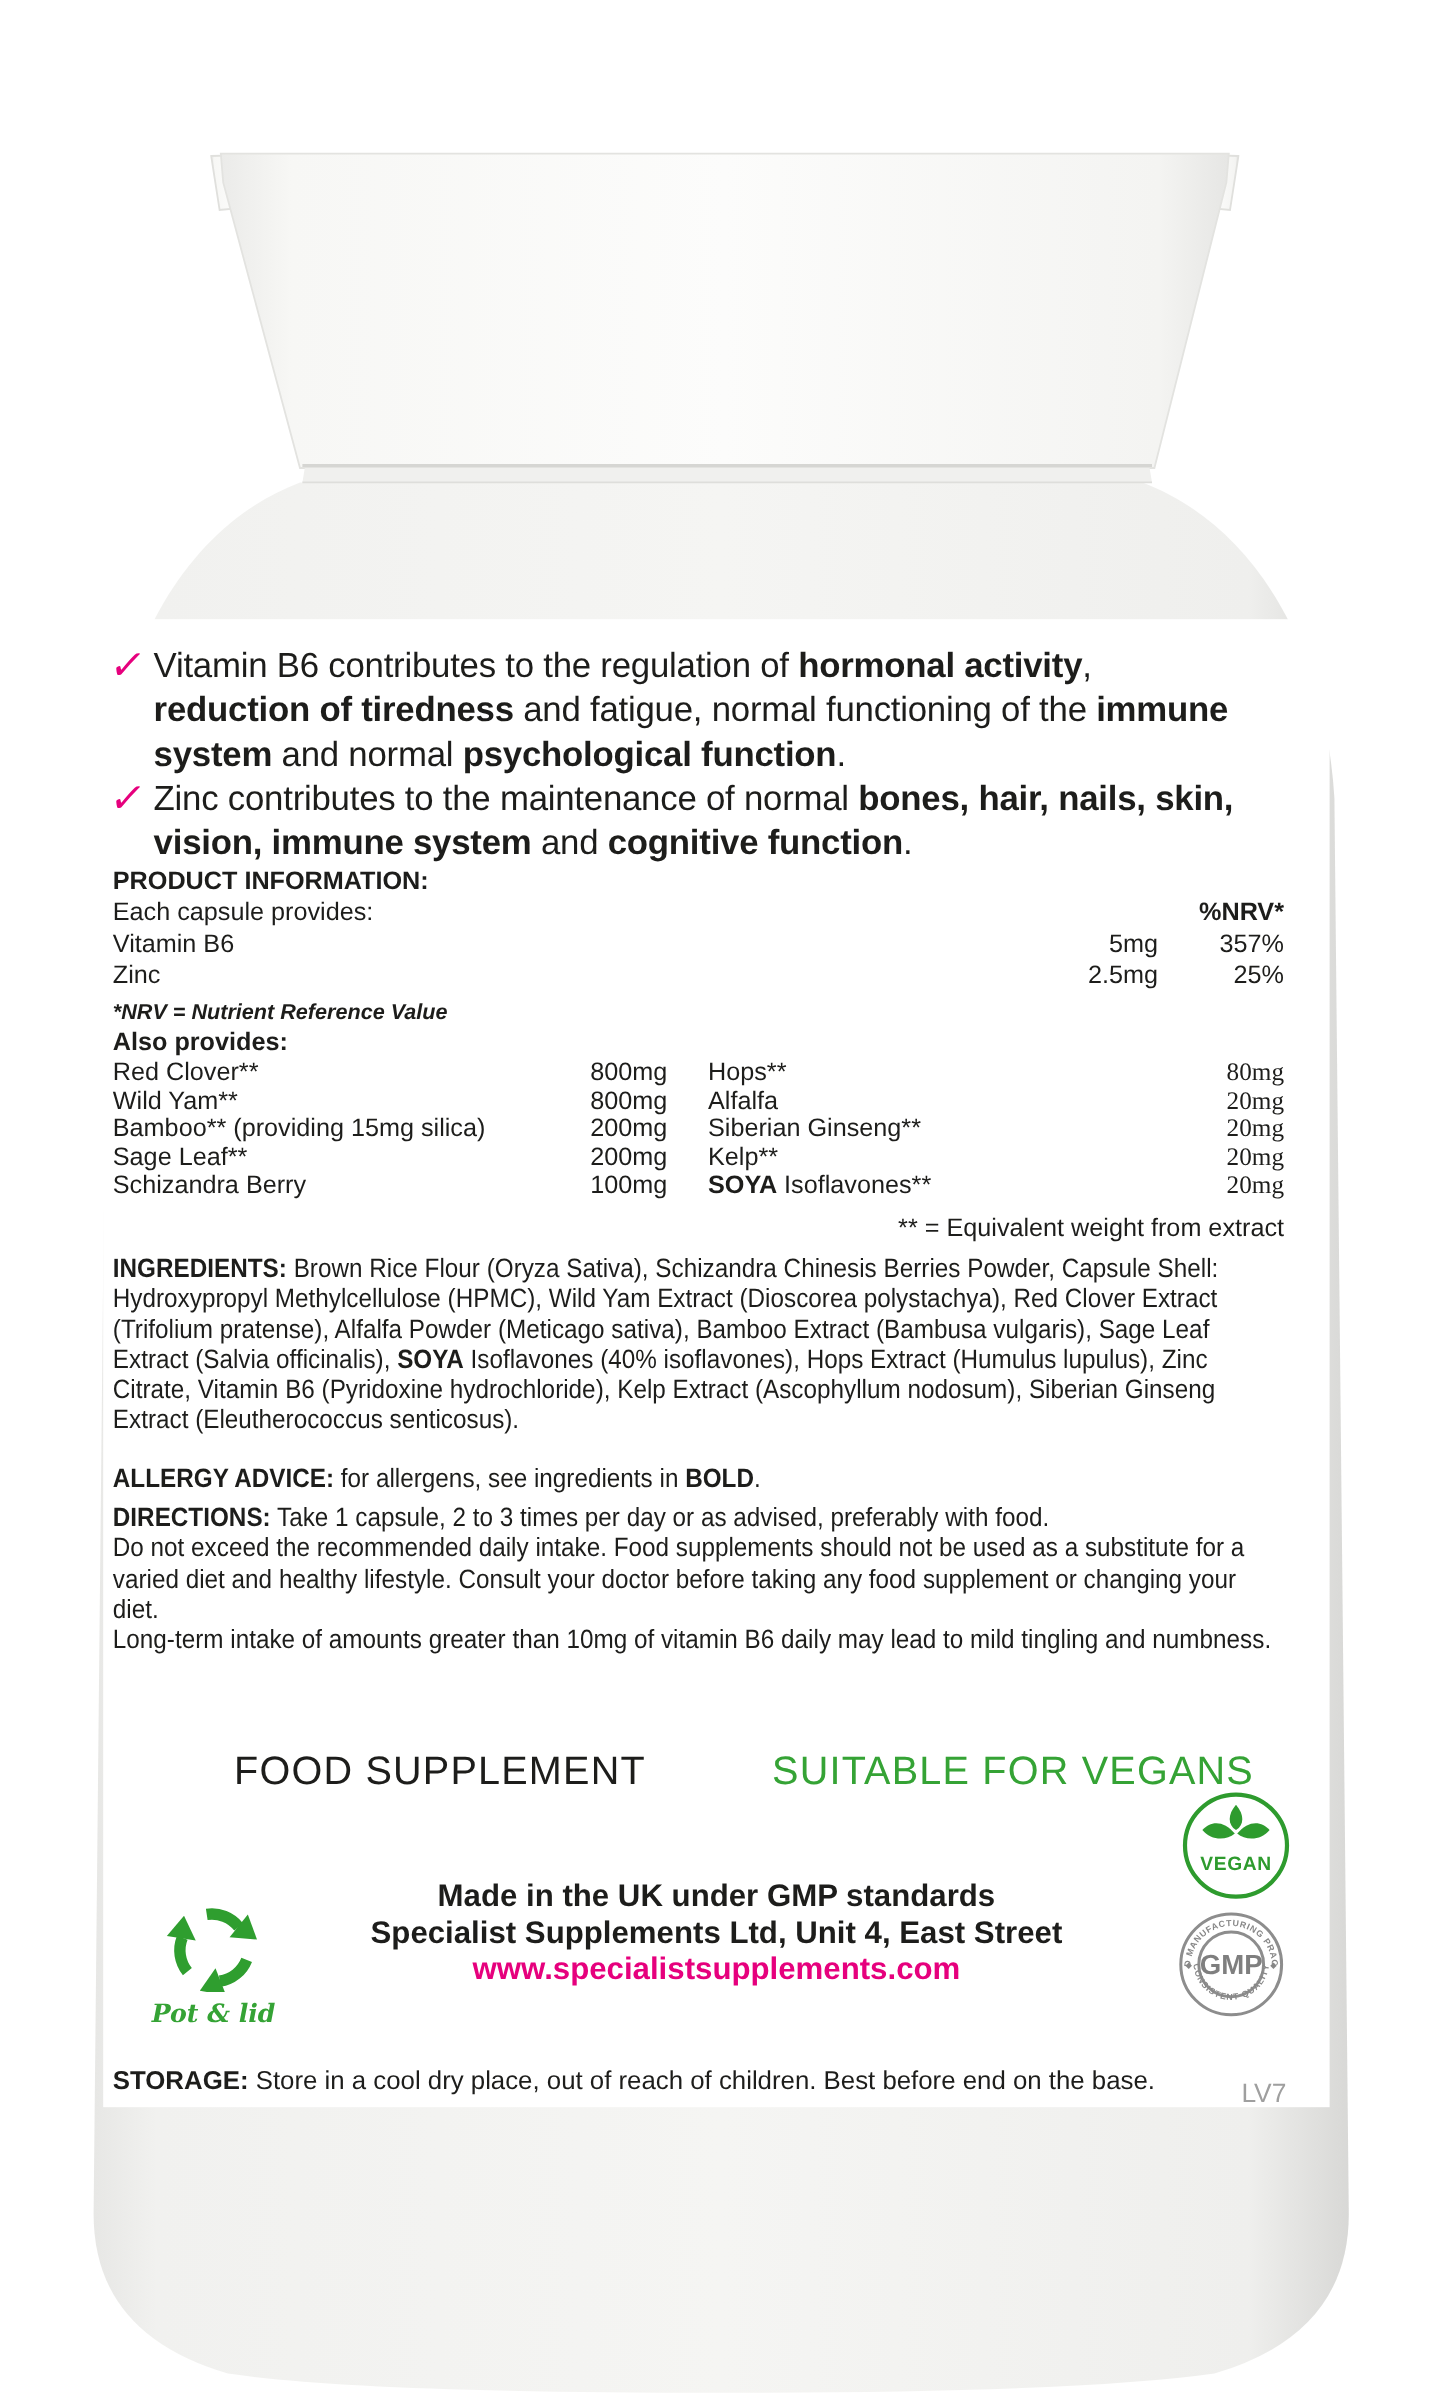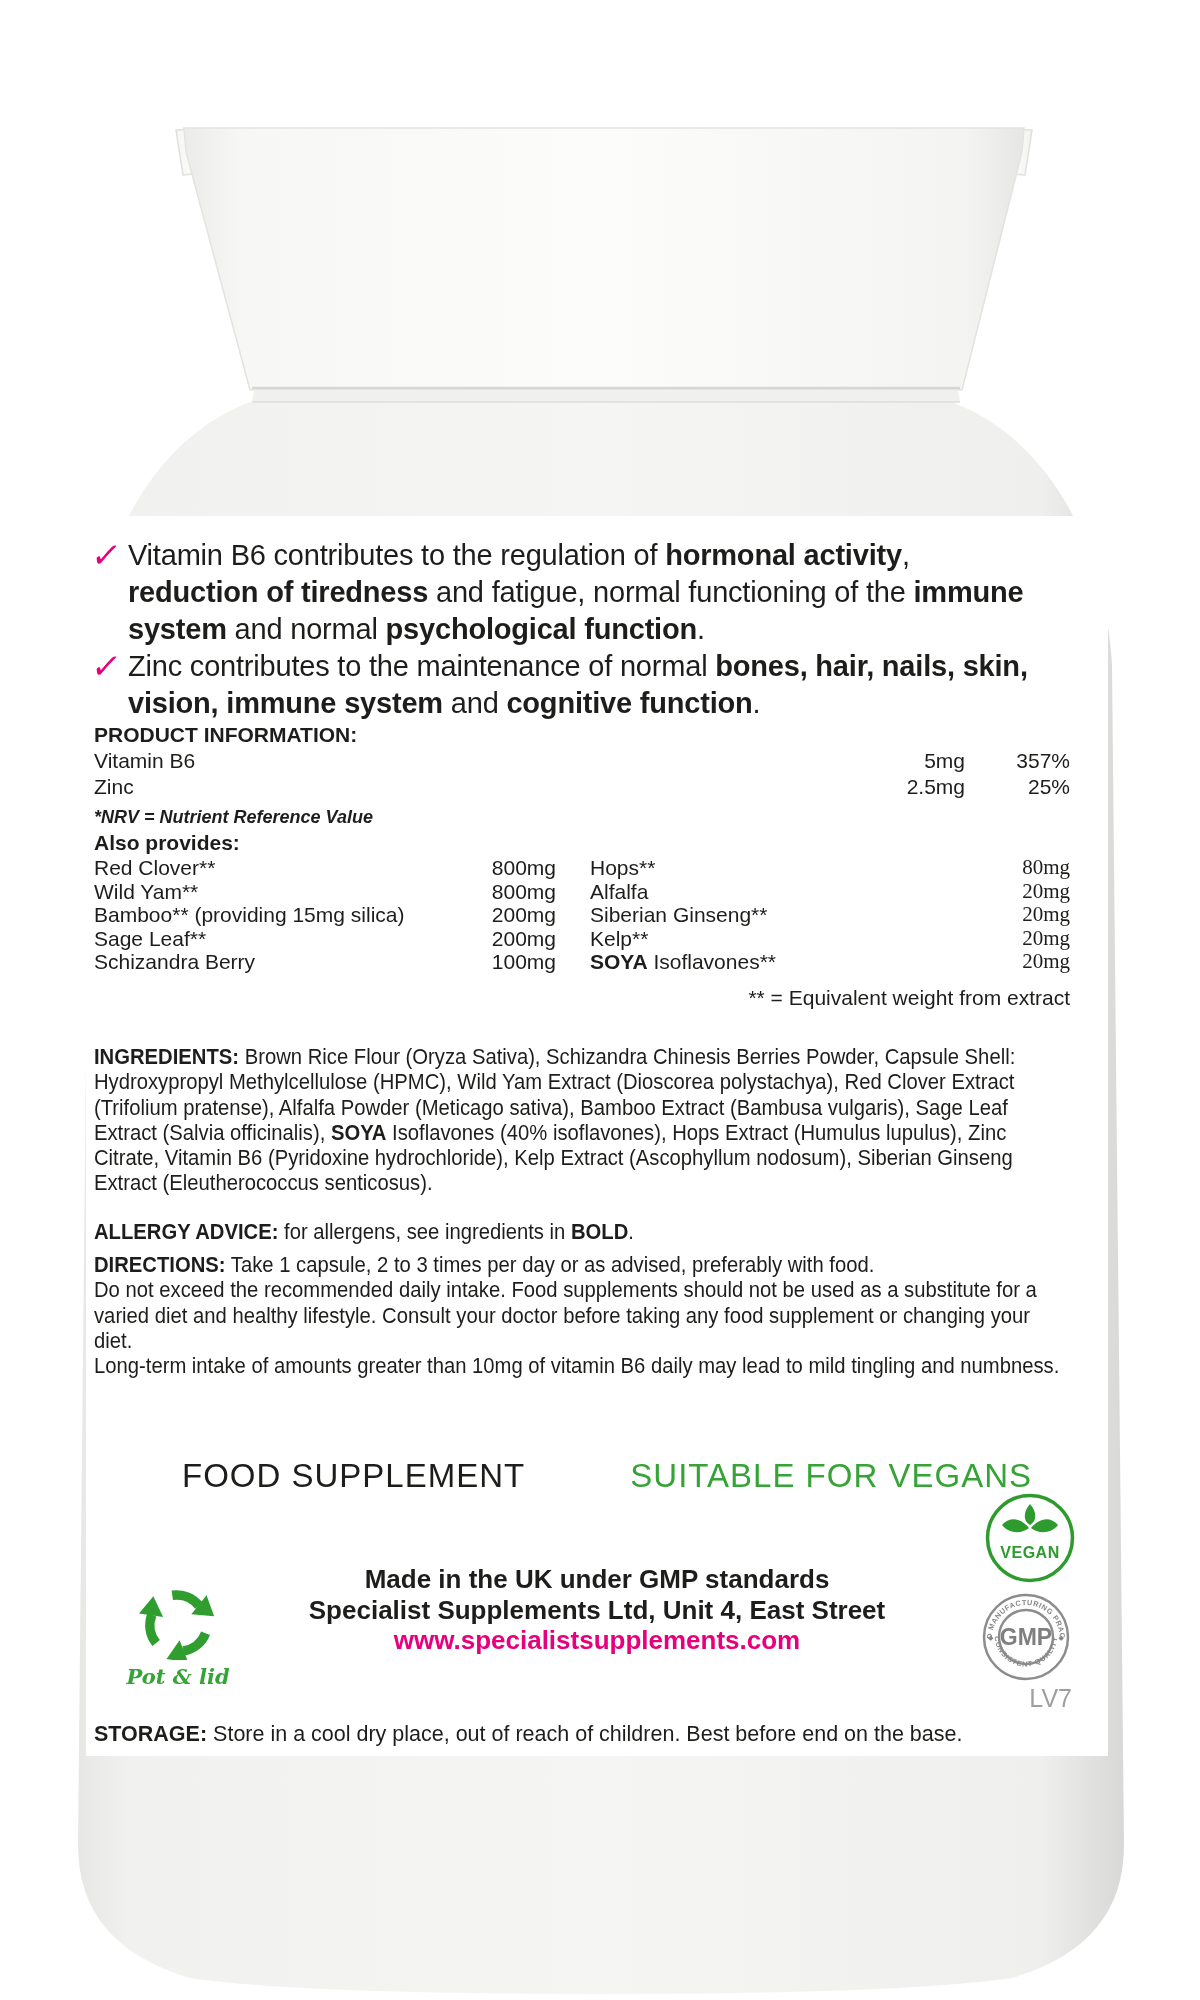--- a/index.html
+++ b/index.html
@@ -26,36 +26,36 @@
   .also-row .lmg{position:absolute;left:386px;top:0;width:76px;text-align:right;}
   .also-row .rname{position:absolute;left:496px;top:0;}
   .also-row .rmg{position:absolute;right:2px;top:0;width:86px;text-align:right;font-family:Liberation Serif, serif;}
   .extract-note{text-align:right;padding-right:2px;line-height:24px;margin-top:12px;}
   
   .cond{position:absolute;left:8px;top:528px;width:1062px;transform:scaleX(0.92);transform-origin:top left;}
   .para{margin:0;font-size:22px;line-height:25.3px;}
   .mt1{margin-top:23px;}
   .mt2{margin-top:8px;}
   
-  .fs-row{position:absolute;left:4px;top:941px;width:942px;display:flex;font-size:33px;letter-spacing:1px;}
+  .fs-row{position:absolute;left:17px;top:941px;width:942px;display:flex;font-size:33px;letter-spacing:1px;}
   .food{margin-left:92px;}
   .vegans{margin-left:auto;color:var(--green);}
   
   .madein{position:absolute;left:0;top:1048px;width:1022px;text-align:center;font-weight:bold;
     font-size:26px;line-height:30.5px;}
   .website{color:var(--pink);}
   
   .recycle{position:absolute;left:22px;top:1066px;width:140px;text-align:center;}
   .recycle-label{color:var(--green);font-family:"DejaVu Serif",serif;font-style:italic;font-weight:bold;
     font-size:21px;line-height:22px;margin-top:2px;}
   .badge{position:absolute;}
   
   .sku-row{position:absolute;left:8px;top:1168px;width:978px;display:flex;align-items:baseline;}
   .sku{font-weight:bold;font-size:29px;line-height:32px;}
-  .lv{margin-left:auto;color:var(--lvgray);font-size:25px;}
+  .lv{margin-left:auto;color:var(--lvgray);font-size:22px;margin-top:48px;}
   .storage{position:absolute;left:8px;top:1206px;width:1010px;margin:0;font-size:21.5px;line-height:25px;}
 </style>
 </head>
 <body>
 
 <div class="stage">
 
   <svg class="bottle-svg" width="1200" height="2000" viewBox="0 0 1200 2000">
     <defs>
       <linearGradient id="bodyGrad" x1="0" y1="0" x2="1" y2="0">
@@ -97,20 +97,24 @@
         <p class="btext"><span>Vitamin B6 contributes to the regulation of </span><span class="bb">hormonal activity</span><span>, </span><span class="bb">reduction of tiredness</span><span> and fatigue, normal functioning of the </span><span class="bb">immune system</span><span> and normal </span><span class="bb">psychological function</span><span>.</span></p>
       </div>
       <div class="bullet">
         <span class="check">✓</span>
         <p class="btext"><span>Zinc contributes to the maintenance of normal </span><span class="bb">bones, hair, nails, skin, vision, immune system</span><span> and </span><span class="bb">cognitive function</span><span>.</span></p>
       </div>
     </div>
 
     <div class="pi">
       <div class="pi-head">PRODUCT INFORMATION:</div>
+      <div class="pi-row">
+        <span>Each capsule provides:</span>
+        <span class="nrv bb">%NRV*</span>
+      </div>
       <div id="pi-rows">
           <div class="pi-row"><span>Vitamin B6</span><span class="amt">5mg</span><span class="nrv">357%</span></div>
           <div class="pi-row"><span>Zinc</span><span class="amt">2.5mg</span><span class="nrv">25%</span></div>
         </div>
       <div class="nrv-note">*NRV = Nutrient Reference Value</div>
       <div class="also-head">Also provides:</div>
       <div id="also-rows">
           <div class="also-row"><span>Red Clover**</span><span class="lmg">800mg</span><span class="rname"><span>Hops**</span></span><span class="rmg">80mg</span></div>
           <div class="also-row"><span>Wild Yam**</span><span class="lmg">800mg</span><span class="rname"><span>Alfalfa</span></span><span class="rmg">20mg</span></div>
           <div class="also-row"><span>Bamboo** (providing 15mg silica)</span><span class="lmg">200mg</span><span class="rname"><span>Siberian Ginseng**</span></span><span class="rmg">20mg</span></div>

